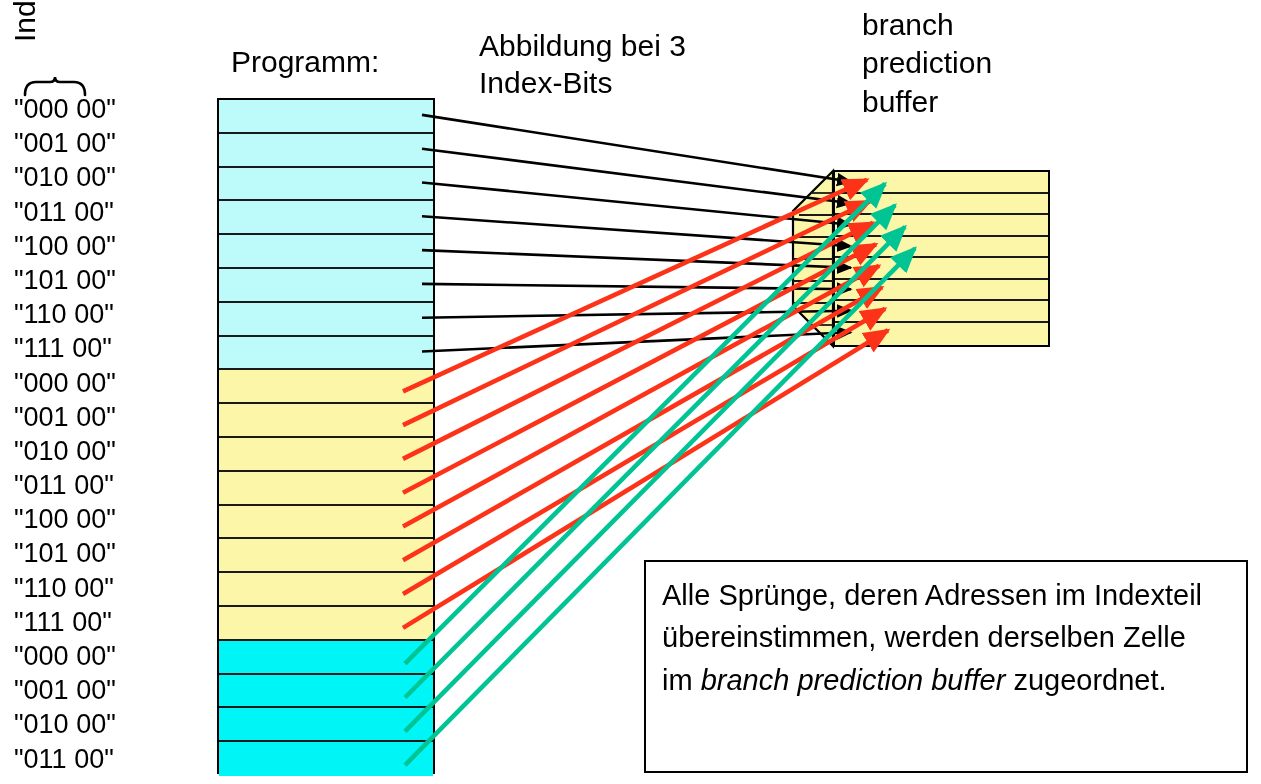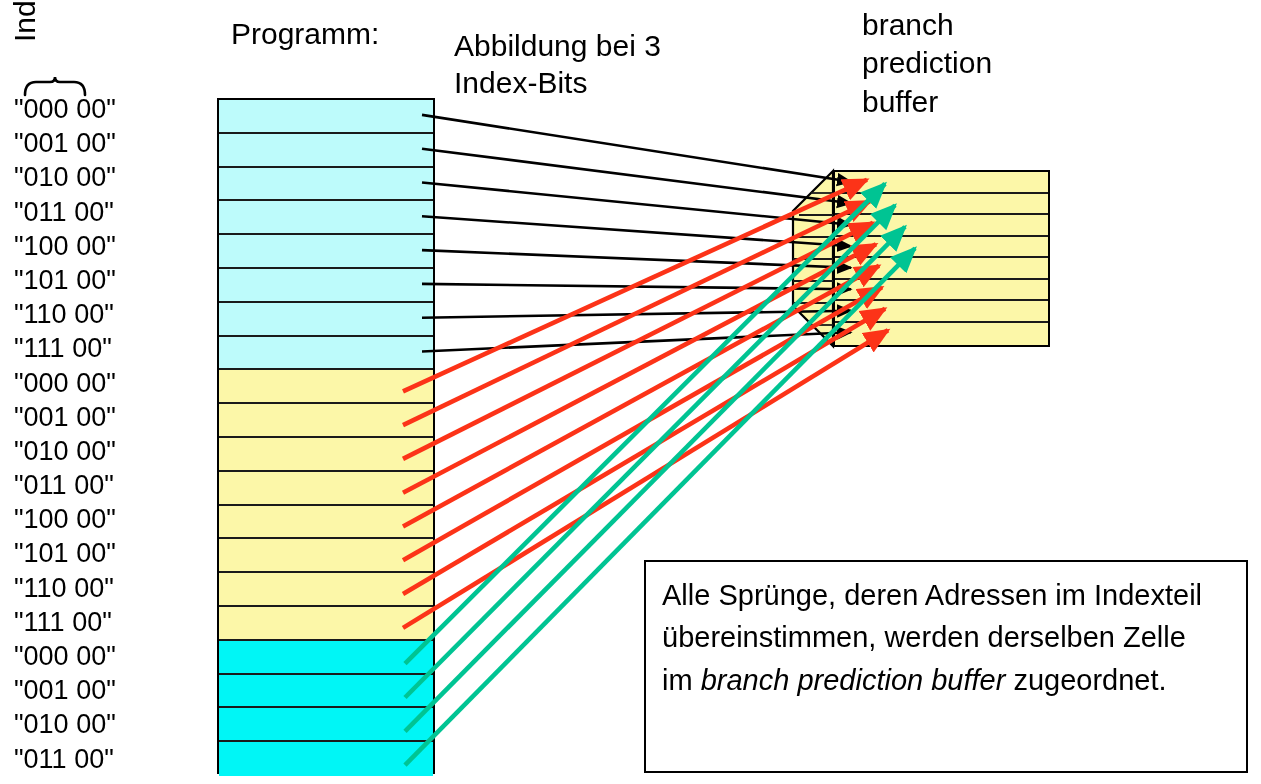--- a/index.html
+++ b/index.html
@@ -63,22 +63,22 @@
   .prow.cyan { background:#00f6f6; }
 
   
   .head {
     position:absolute;
     font-size:30px;
     color:#000;
     white-space:pre-line;
     line-height:1.22;
   }
-  #head-programm { left:231px; top:16px; }
-  #head-mapping  { left:454px; top:28px; }
+  #head-programm { left:231px; top:44px; }
+  #head-mapping  { left:479px; top:28px; }
   #head-bpb {
     left:862px; top:6px;
     line-height:1.28;
   }
 
   
   #buffer {
     position:absolute;
     left:833px; top:170px;
     width:217px; height:177px;

